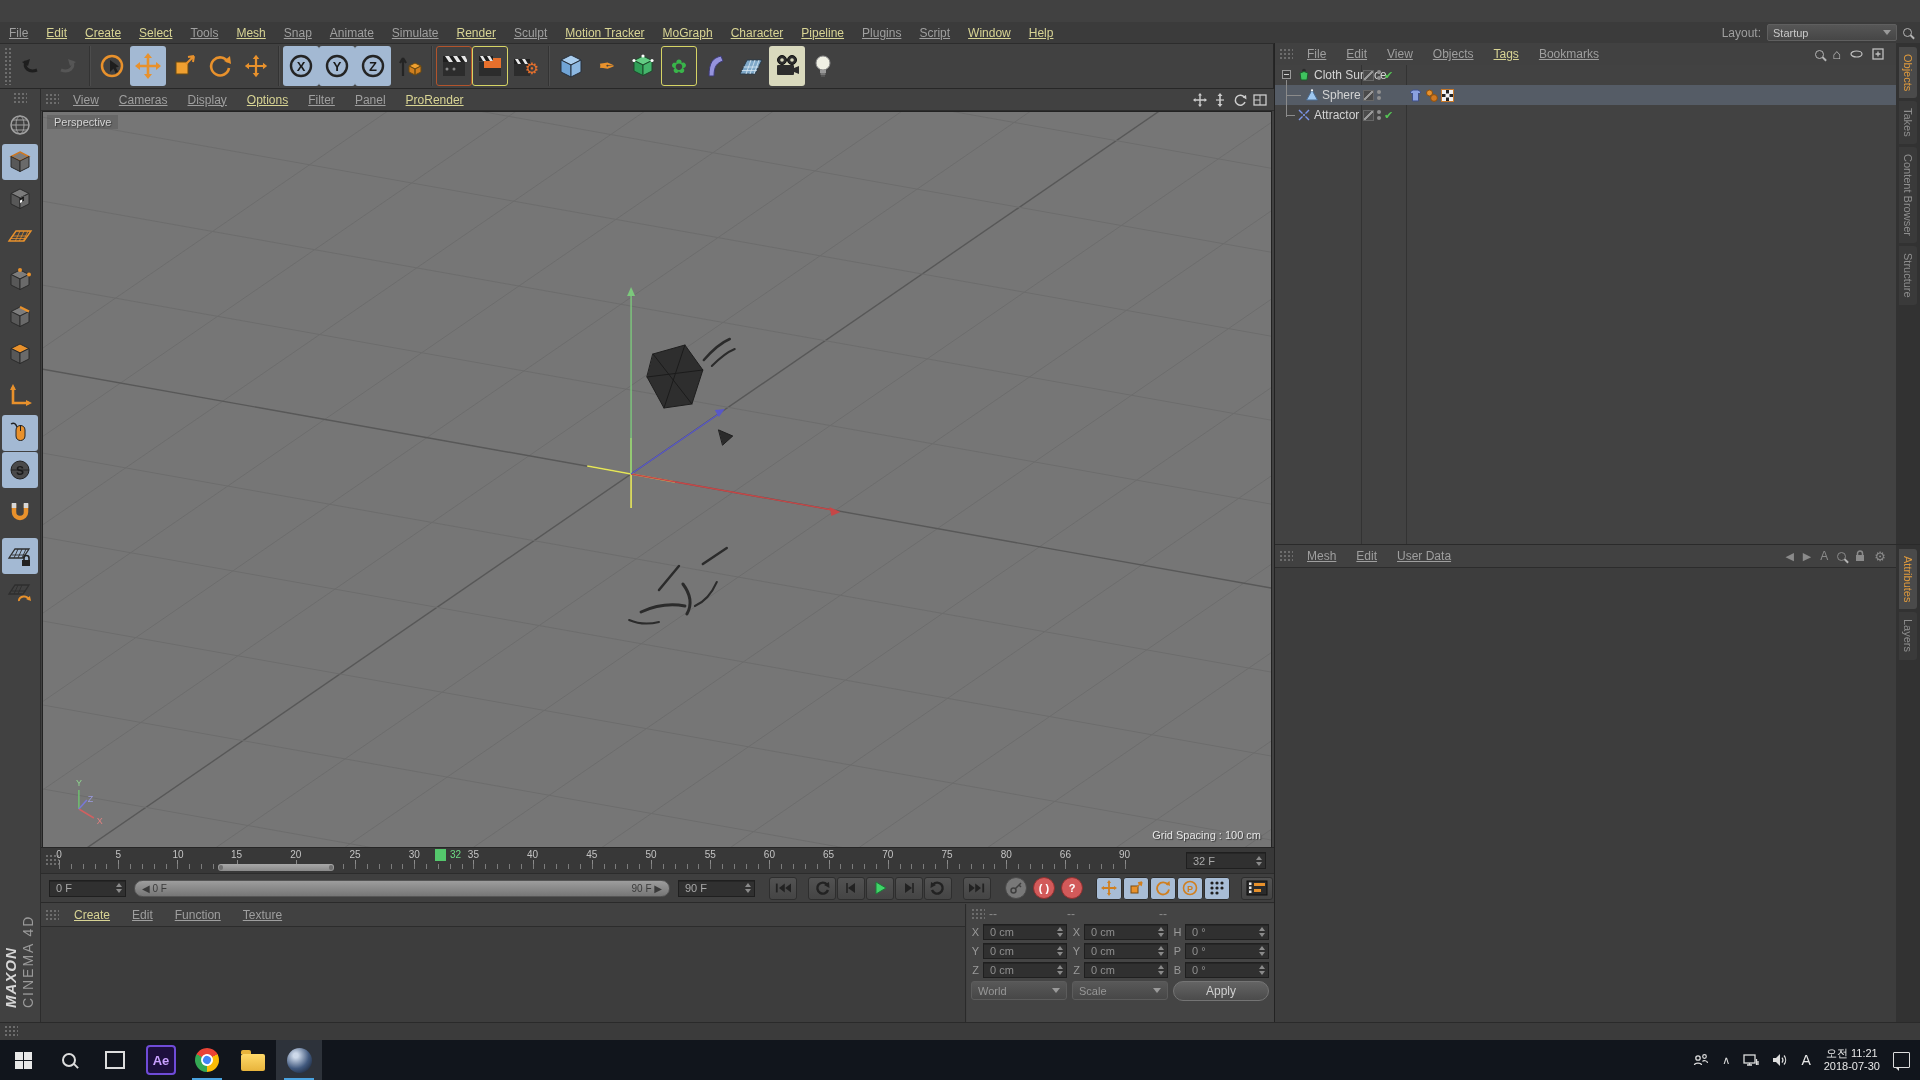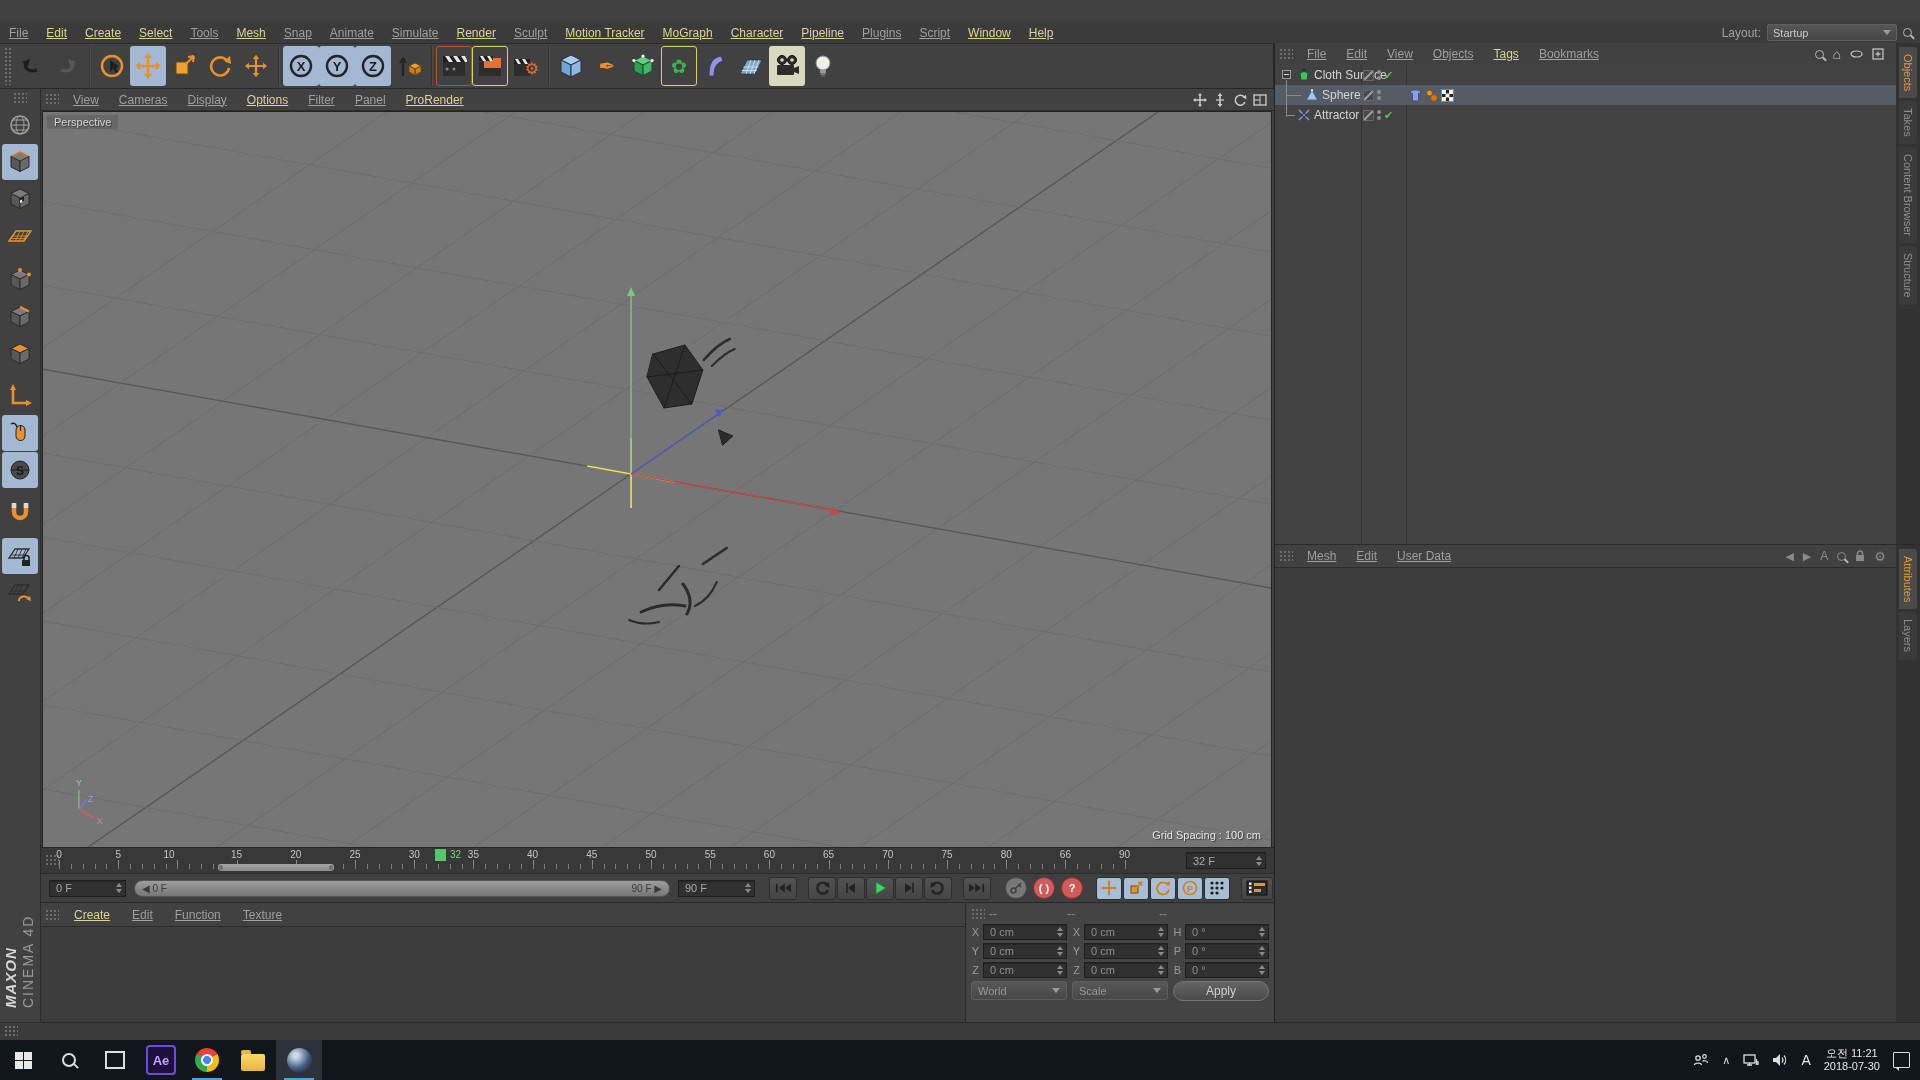--- a/index.html
+++ b/index.html
@@ -555,21 +555,21 @@
       <div id="grid-spacing">Grid Spacing : 100 cm</div>
     </div>
 
     <div id="ruler">
       <div class="grip-h" style="position:absolute;left:0;top:6px;"></div>
       <div id="ruler-scale">
           <div id="ticks-major" class="" style="left: 10px; width: 1067.6px;"></div>
           <div id="ticks-minor" class="" style="left: 10px; width: 1067.6px;"></div>
           <span class="rlabel" style="left: 10px;">0</span>
           <span class="rlabel" style="left: 69.2px;">5</span>
-          <span class="rlabel" style="left: 120px;">10</span>
+          <span class="rlabel" style="left: 129px;">10</span>
           <span class="rlabel" style="left: 187.6px;">15</span>
           <span class="rlabel" style="left: 246.8px;">20</span>
           <span class="rlabel" style="left: 306px;">25</span>
           <span class="rlabel" style="left: 365.2px;">30</span>
           <span class="rlabel" style="left: 424.4px;">35</span>
           <span class="rlabel" style="left: 483.6px;">40</span>
           <span class="rlabel" style="left: 542.8px;">45</span>
           <span class="rlabel" style="left: 602px;">50</span>
           <span class="rlabel" style="left: 661.2px;">55</span>
           <span class="rlabel" style="left: 720.4px;">60</span>

